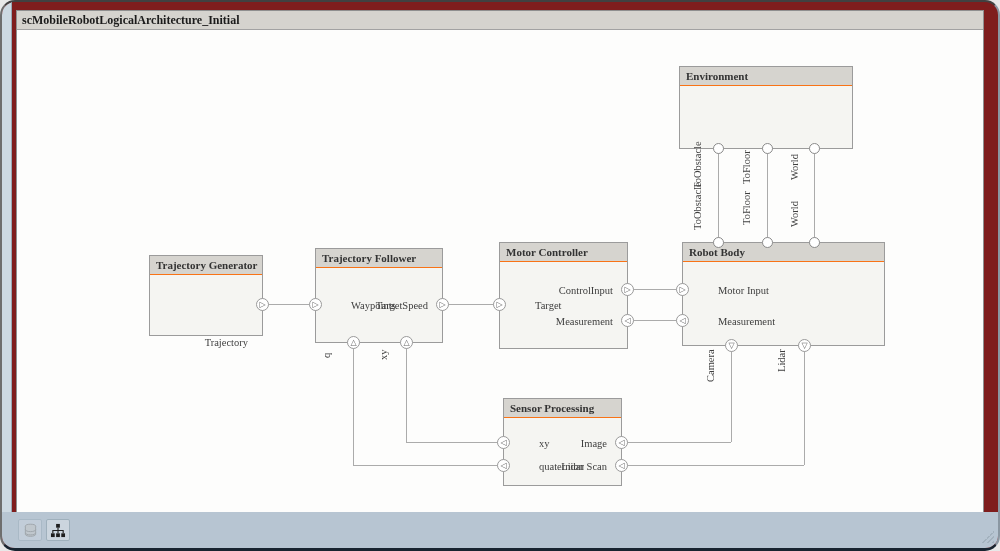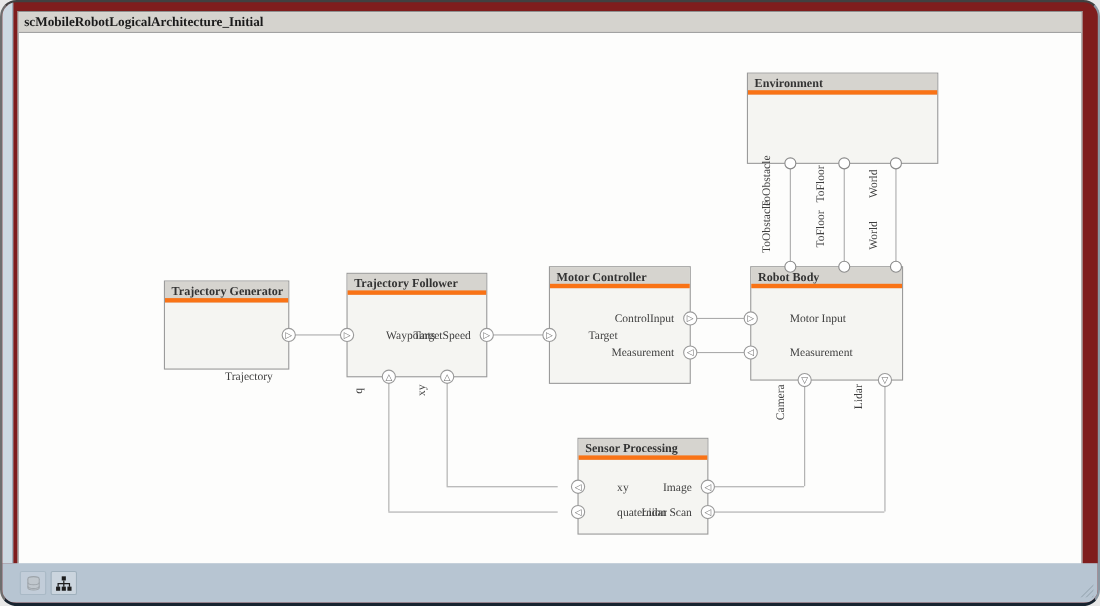--- a/index.html
+++ b/index.html
@@ -14,21 +14,21 @@
   .left-strip{position:absolute;left:0;top:0;bottom:36px;width:9px;
     background:#cdd9e2;border-right:1px solid #97a8b5;}
   .canvas{position:absolute;left:14px;top:8px;width:968px;height:504px;
     background:#fdfdfc;border:1px solid #8f8f8f;box-sizing:border-box;}
   .titlebar{height:19px;background:#d5d3ce;border-bottom:1px solid #a2a2a2;
     font-size:12px;font-weight:bold;color:#1b1b1b;padding:2px 0 0 5px;box-sizing:border-box;}
   .diagram{position:absolute;left:0;top:20px;right:0;bottom:0;overflow:hidden;}
 
   .block{position:absolute;background:#f5f5f2;border:1px solid #9b9b9b;
     box-sizing:border-box;z-index:2;}
-  .bhead{height:19px;background:#d6d4cf;border-bottom:4px solid #f97316;
+  .bhead{height:19px;background:#d6d4cf;border-bottom:1px solid #f97316;
     font-size:11px;font-weight:bold;color:#333;padding:3px 0 0 6px;
     box-sizing:border-box;white-space:nowrap;overflow:hidden;}
   .plabel{position:absolute;font-size:10.5px;color:#3e3e3e;white-space:nowrap;
     height:13px;line-height:13px;z-index:2;padding-left:21px;}
   .plabel.r{text-align:right;}
   .bump{position:absolute;width:13px;height:13px;border-radius:50%;
     background:#fff;border:1px solid #9a9a9a;box-sizing:border-box;
     text-align:center;z-index:3;}
   .bump i{font-style:normal;font-size:8px;line-height:11px;color:#6a6a6a;display:block;}
   .bL{left:-7px;} .bR{right:-7px;} .bB{bottom:-7px;}
@@ -131,21 +131,21 @@
         <span class="bump bR" style="top:40px;">
             <i>▷</i>
           </span>
         <span class="plabel r" style="right:14px;top:41px;">ControlInput</span>
         <span class="bump bR" style="top:71px;">
             <i>◁</i>
           </span>
         <span class="plabel r" style="right:14px;top:72px;">Measurement</span>
       </div>
 
-      <div class="block" style="left:665px;top:211px;width:139px;height:104px;">
+      <div class="block" style="left:665px;top:211px;width:203px;height:104px;">
         <div class="bhead">Robot Body</div>
         <span class="pcirc cT" style="left:30px;"></span>
         <span class="pcirc cT" style="left:79px;"></span>
         <span class="pcirc cT" style="left:126px;"></span>
         <span class="bump bL" style="top:40px;">
             <i>▷</i>
           </span>
         <span class="plabel" style="left:14px;top:41px;">Motor Input</span>
         <span class="bump bL" style="top:71px;">
             <i>◁</i>
@@ -154,21 +154,21 @@
         <span class="bump bB" style="left:42px;">
             <i>▽</i>
           </span>
         <span class="bump bB" style="left:115px;">
             <i>▽</i>
           </span>
       </div>
       <div class="vlabel" style="left:700px;top:339px;">Camera</div>
       <div class="vlabel" style="left:771px;top:329px;">Lidar</div>
 
-      <div class="block" style="left:508px;top:367px;width:119px;height:88px;">
+      <div class="block" style="left:486px;top:367px;width:119px;height:88px;">
         <div class="bhead">Sensor Processing</div>
         <span class="bump bL" style="top:37px;">
             <i>◁</i>
           </span>
         <span class="plabel" style="left:14px;top:38px;">xy</span>
         <span class="bump bL" style="top:60px;">
             <i>◁</i>
           </span>
         <span class="plabel" style="left:14px;top:61px;">quaternion</span>
         <span class="bump bR" style="top:37px;">

